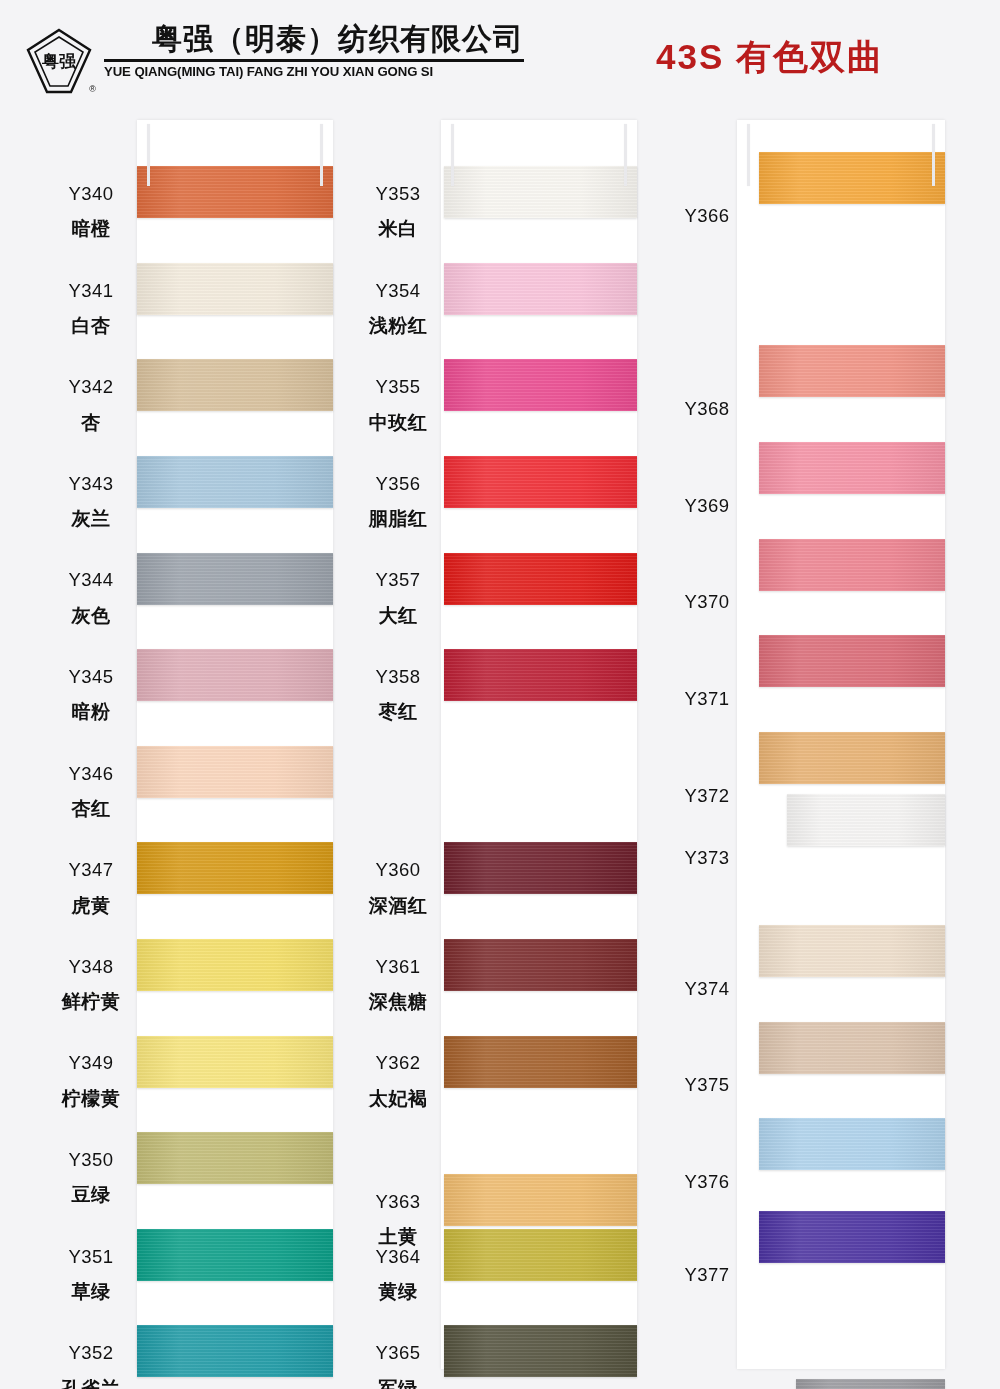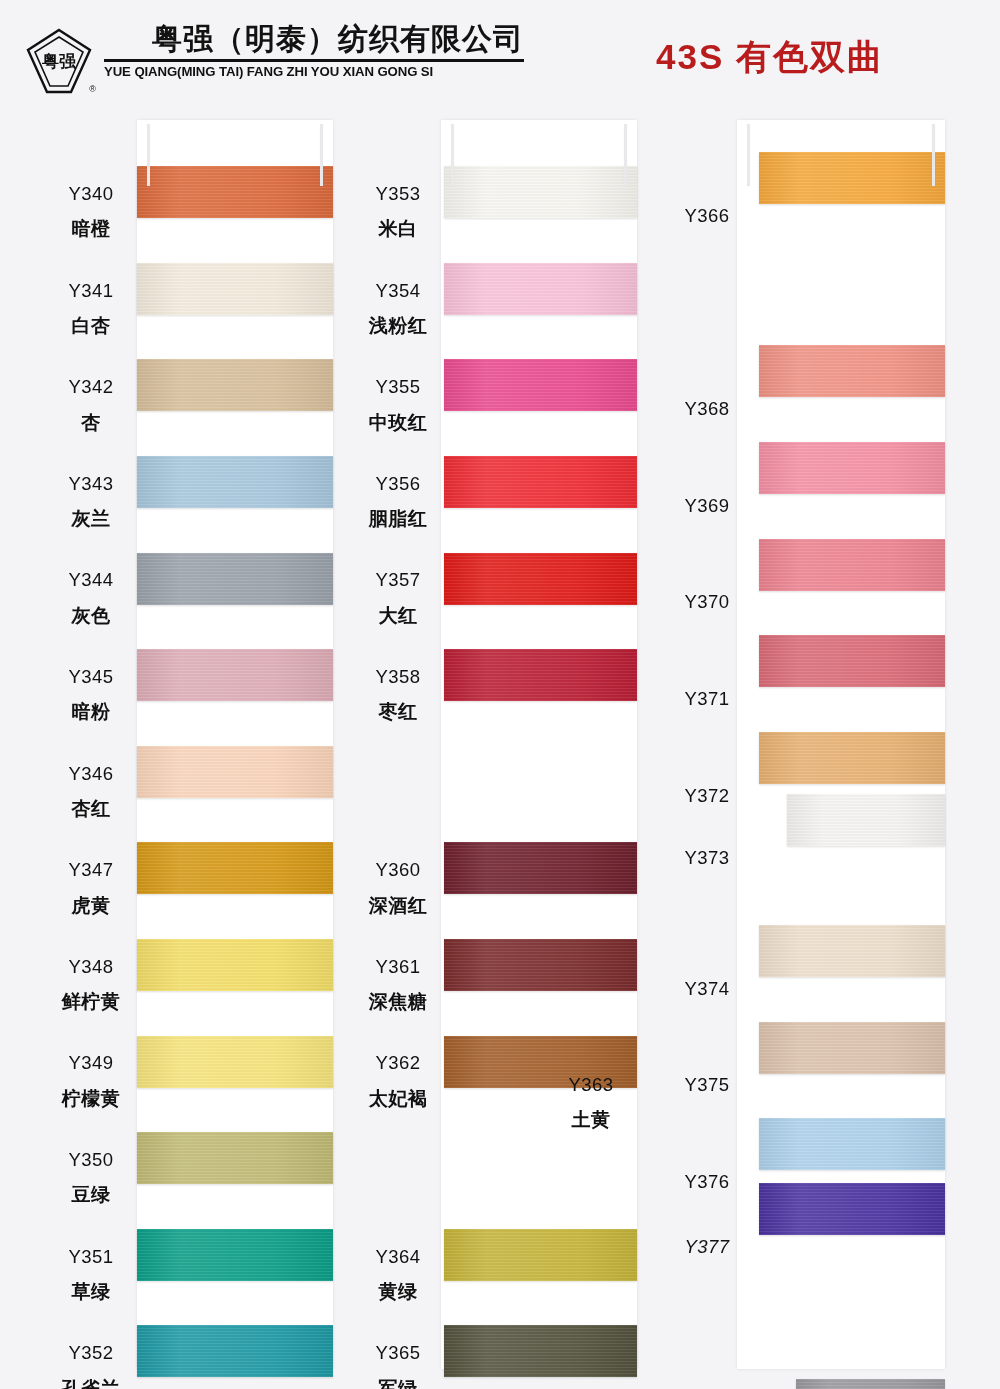--- a/index.html
+++ b/index.html
@@ -336,21 +336,21 @@
         </div>
         <div class="row" style="top: 901.4px;">
           <div class="label">
             <div class="code">Y362</div>
             <div class="cname">太妃褐</div>
           </div>
           <div class="swatch-wrap">
             <div class="swatch" title="Y362" style="background-color: rgb(164, 96, 43);"></div>
           </div>
         </div>
-        <div class="row" style="top: 962px; flex-direction: column;">
+        <div class="row" style="top: 1040px;">
           <div class="label">
             <div class="code">Y363</div>
             <div class="cname">土黄</div>
           </div>
           <div class="swatch-wrap">
             <div class="swatch" title="Y363" style="background-color: rgb(239, 187, 110);"></div>
           </div>
         </div>
         <div class="row" style="top: 1094.6px;">
           <div class="label">
@@ -451,21 +451,21 @@
           </div>
         </div>
         <div class="row" style="top: 984px;">
           <div class="label">
             <div class="code">Y376</div>
           </div>
           <div class="swatch-wrap">
             <div class="swatch" title="Y376" style="background-color: rgb(174, 210, 236);"></div>
           </div>
         </div>
-        <div class="row" style="top: 1049px; font-style: italic;">
+        <div class="row" style="top: 1077px;">
           <div class="label">
             <div class="code">Y377</div>
           </div>
           <div class="swatch-wrap">
             <div class="swatch" title="Y377" style="background-color: rgb(76, 51, 161);"></div>
           </div>
         </div>
         <div class="row" style="top: 1245px; gap: 37px;">
           <div class="label">
             <div class="code">Y378</div>

